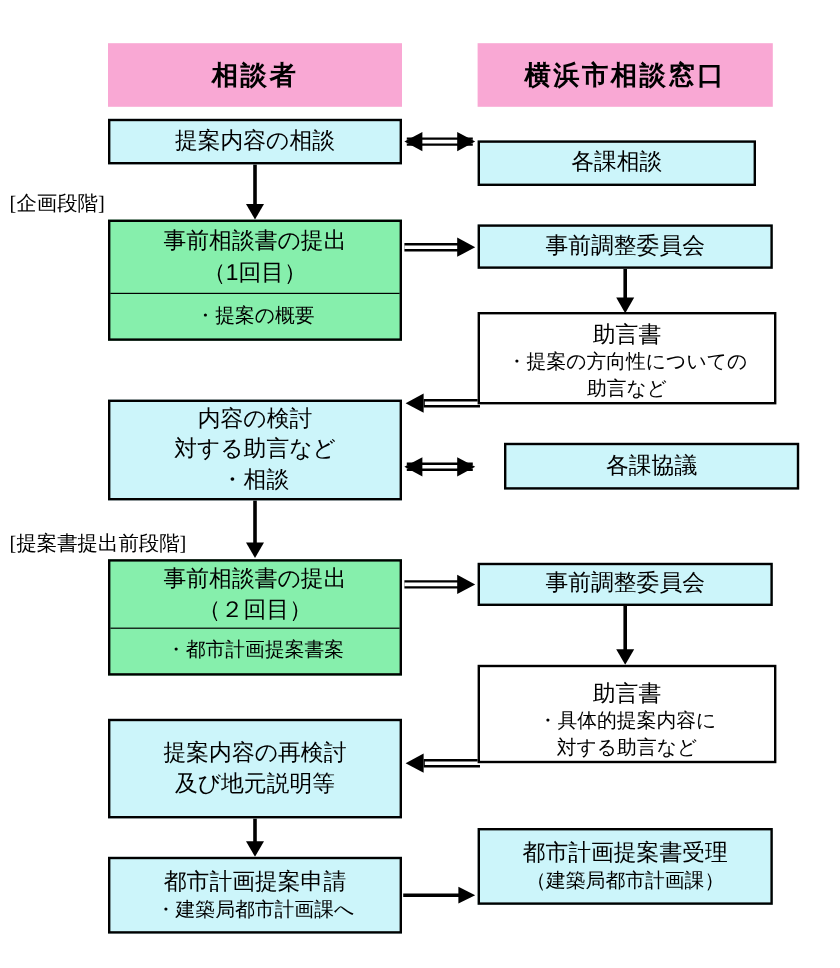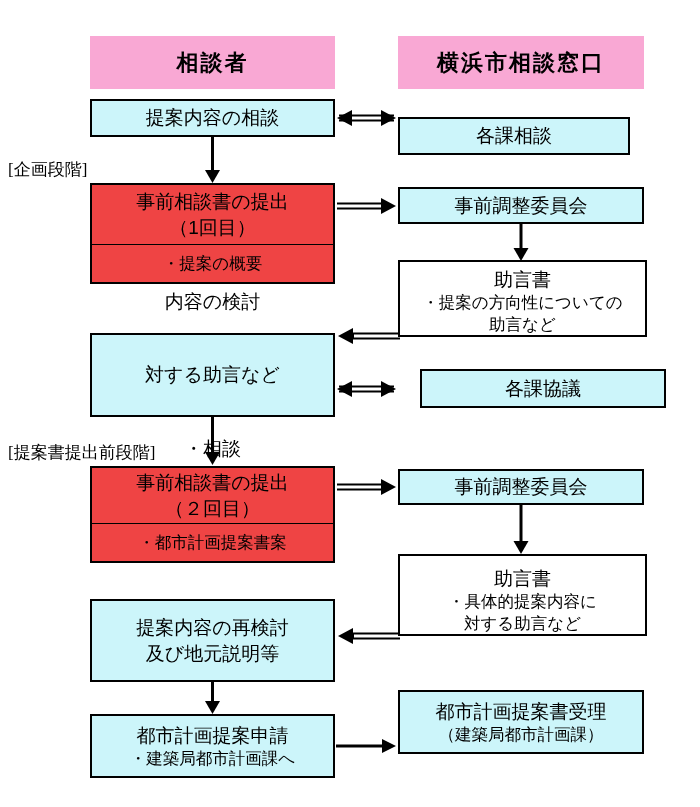--- a/index.html
+++ b/index.html
@@ -18,21 +18,21 @@
     background:#f9a8d4;
     display:flex;align-items:center;justify-content:center;
     font-weight:bold;font-size:22px;letter-spacing:2px;
   }
   .bx{
     border:2px solid #000;
     display:flex;flex-direction:column;align-items:center;justify-content:center;
     text-align:center;
   }
   .cyan{background:#CCF5FA;}
-  .yellow{background:#ef4444;}
+  .yellow{background:#86efac;}
   .white{background:#FFFFFF;justify-content:flex-end;}
   .t{font-weight:normal;font-size:19px;line-height:1.32;}
   .note{font-weight:normal;font-size:16.5px;line-height:1.3;}
   .ybox{padding:0;justify-content:flex-start;}
   .ybox .ttl{
     width:100%;display:flex;flex-direction:column;align-items:center;justify-content:center;
     flex:1 1 auto;
   }
   .ybox .sub{
     width:100%;border-top:1px solid #000;
@@ -145,21 +145,21 @@
   <div class="abs bx cyan" style="left:398px;top:187px;width:246px;height:37px;">
     <div class="t">事前調整委員会</div>
   </div>
 
   <div class="abs bx white" style="left:398px;top:260px;width:249px;height:77px;">
     <div class="t">助言書</div>
     <div class="note">・提案の方向性についての</div>
     <div class="note">助言など</div>
   </div>
 
-  <div class="abs bx cyan" style="left:90px;top:333px;width:245px;height:84px;gap:48px;">
+  <div class="abs bx cyan" style="left:90px;top:333px;width:245px;height:84px;">
     <div class="t">内容の検討</div>
     <div class="t">対する助言など</div>
     <div class="t">・相談</div>
   </div>
 
   <div class="abs bx cyan" style="left:398px;top:369px;width:246px;height:39px;margin-left:22px;">
     <div class="t">各課協議</div>
   </div>
 
   <div class="abs stage" style="left:8px;top:441px;">[提案書提出前段階]</div>

